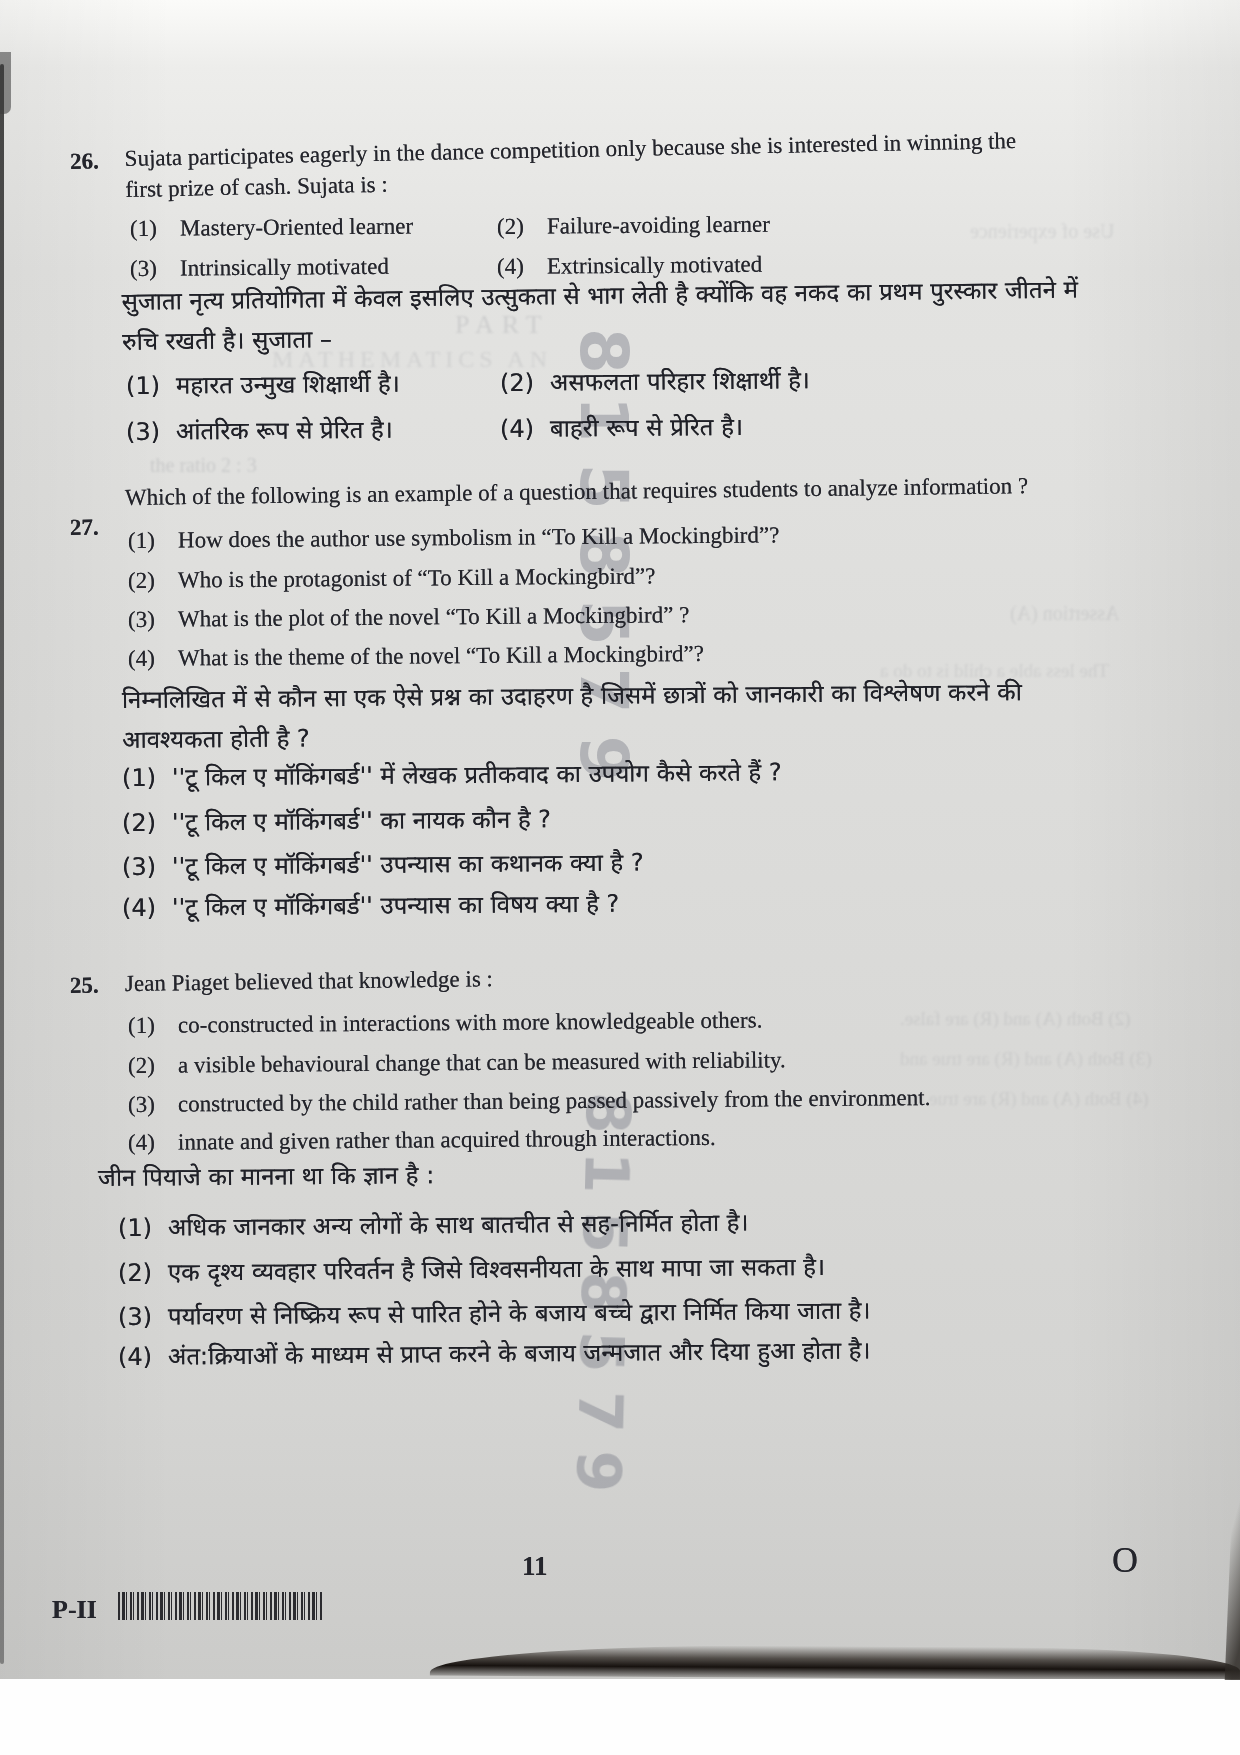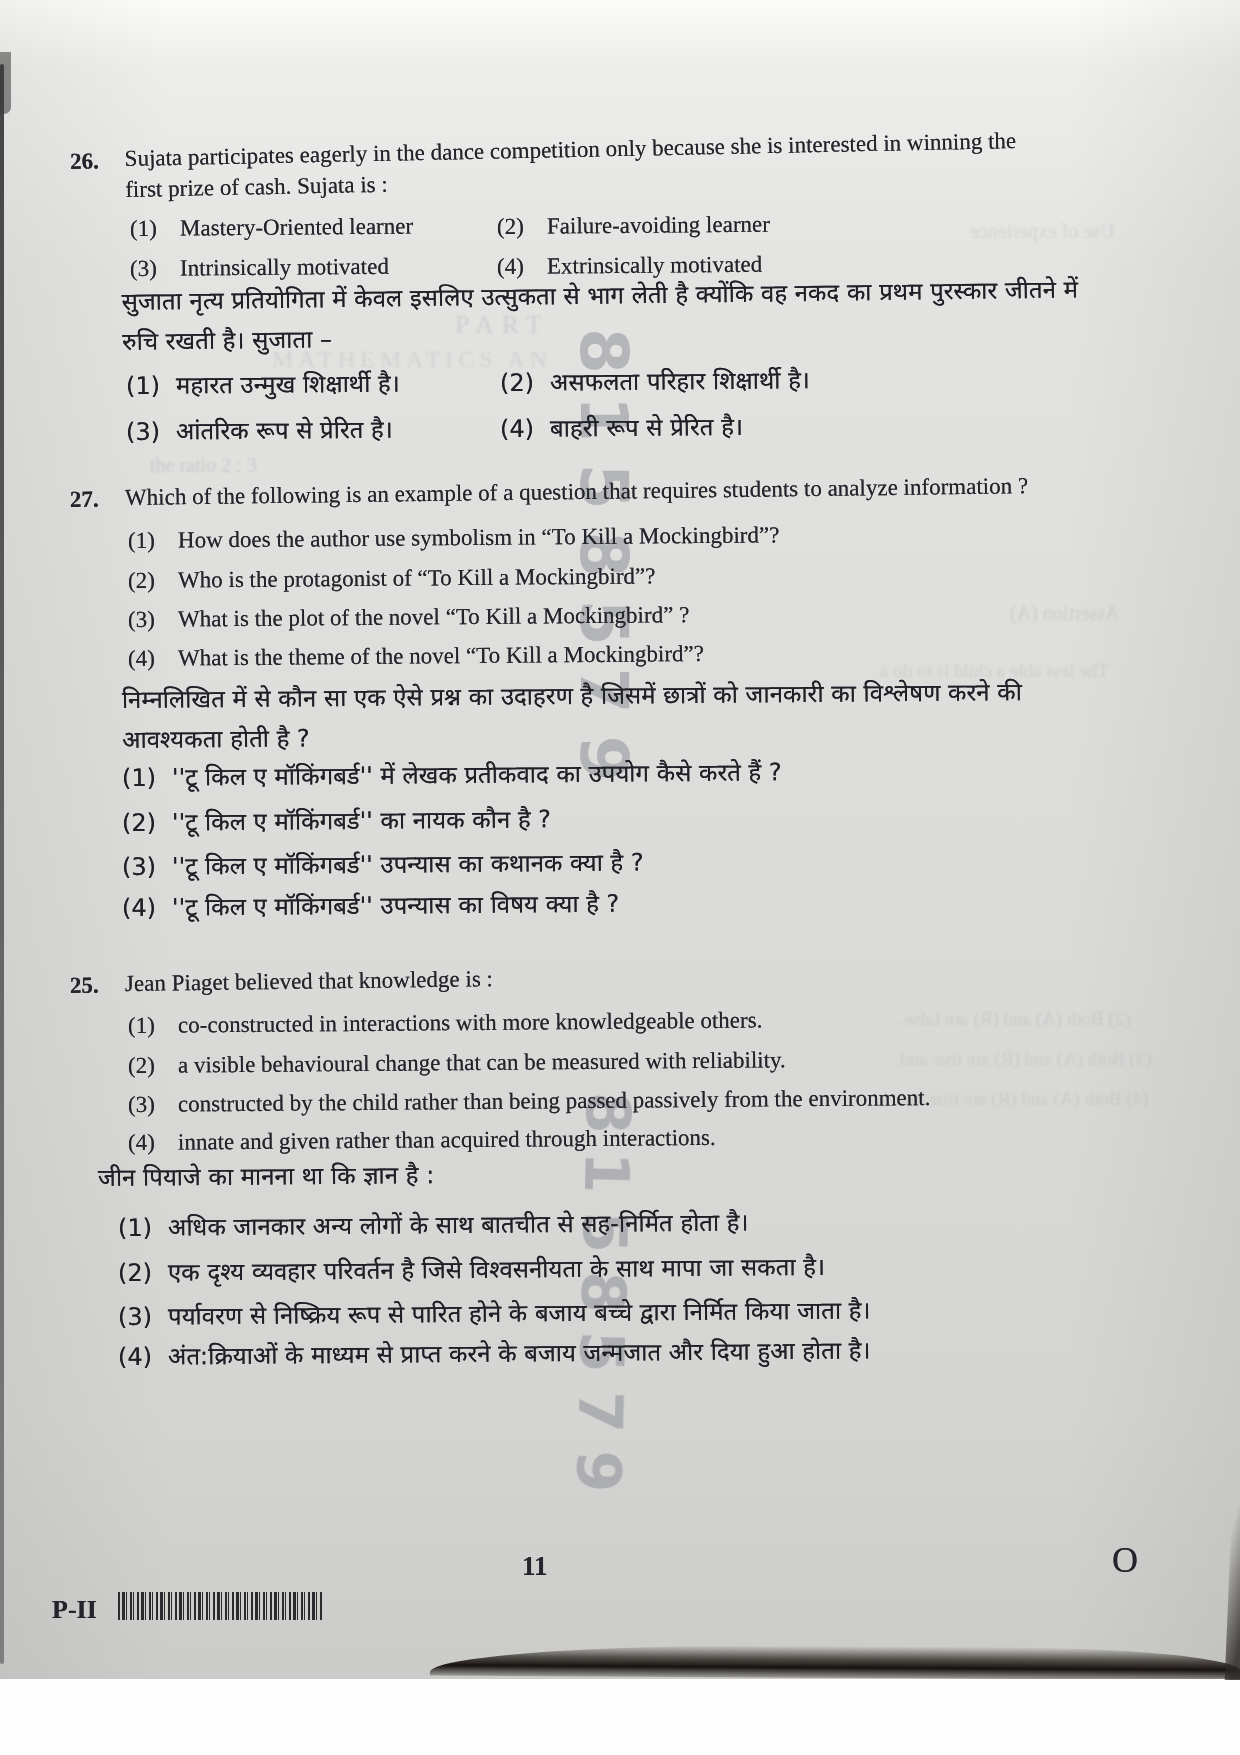--- a/index.html
+++ b/index.html
@@ -93,21 +93,21 @@
     <div class="abs hi opt r3" style="left:500px;top:363px;">
       <span class="num">(2)</span><span>असफलता परिहार शिक्षार्थी है।</span>
     </div>
     <div class="abs hi opt r3" style="left:126px;top:412px;">
       <span class="num">(3)</span><span>आंतरिक रूप से प्रेरित है।</span>
     </div>
     <div class="abs hi opt r3" style="left:500px;top:409px;">
       <span class="num">(4)</span><span>बाहरी रूप से प्रेरित है।</span>
     </div>
 
-    <div class="abs en qnum r2" style="left:70px;top:484px;">27.</div>
+    <div class="abs en qnum r2" style="left:70px;top:512px;">27.</div>
     <div class="abs en r2" style="left:125px;top:482px;white-space:nowrap;">Which of the following is an example of a question that requires students to analyze information ?</div>
 
     <div class="abs en opt r3" style="left:128px;top:525px;">
       <span class="num">(1)</span><span>How does the author use symbolism in “To Kill a Mockingbird”?</span>
     </div>
     <div class="abs en opt r3" style="left:128px;top:565px;">
       <span class="num">(2)</span><span>Who is the protagonist of “To Kill a Mockingbird”?</span>
     </div>
     <div class="abs en opt r3" style="left:128px;top:604px;">
       <span class="num">(3)</span><span>What is the plot of the novel “To Kill a Mockingbird” ?</span>

